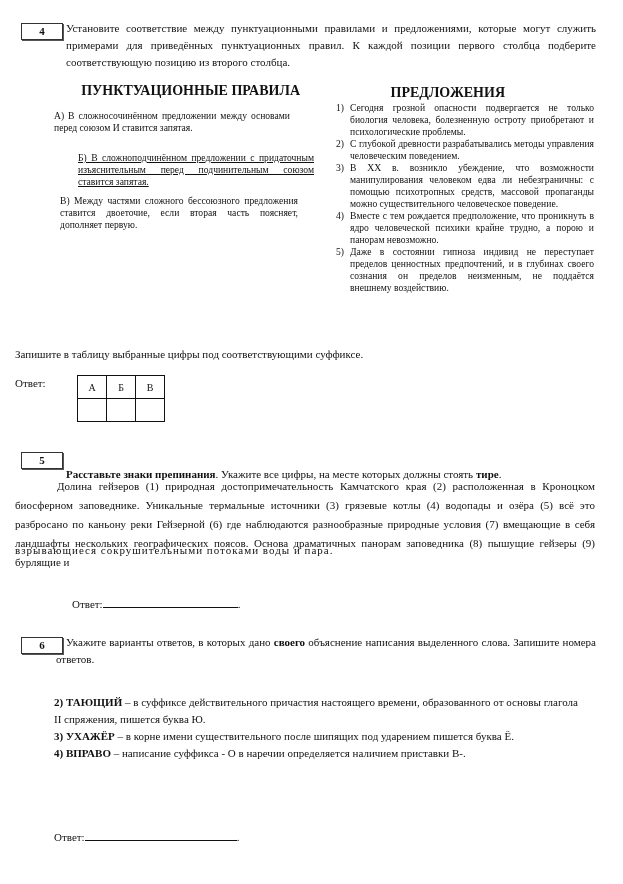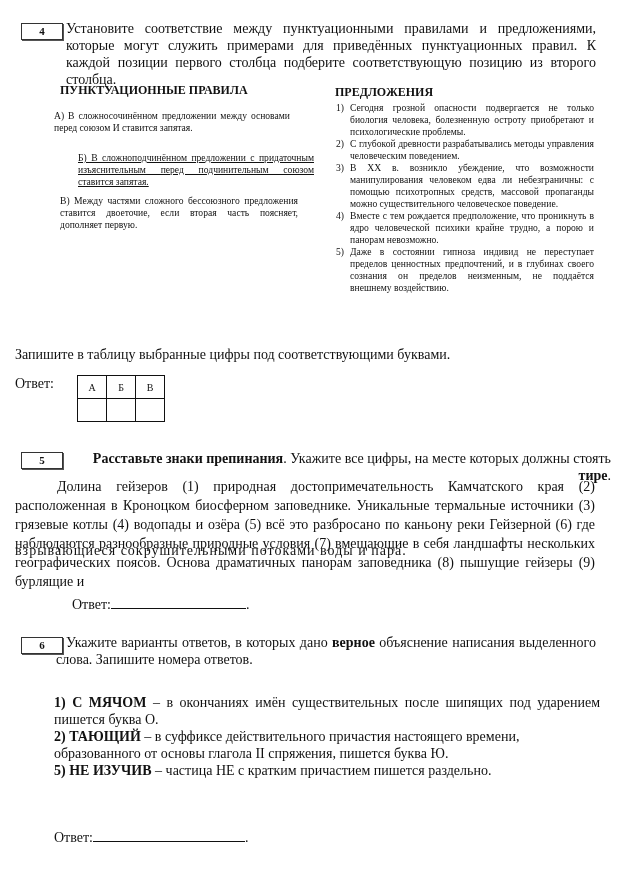--- a/index.html
+++ b/index.html
@@ -8,23 +8,23 @@
     font-family: "Liberation Serif", "DejaVu Serif", serif;
     color: #111;
   }
   .abs { position: absolute; }
   .numbox {
     position: absolute; width: 40px; height: 15px;
     border: 1px solid #333; box-shadow: 1px 1px 0 #555;
     font-weight: bold; font-size: 11px; text-align: center; line-height: 15px;
   }
   .just { text-align: justify; text-align-last: left; }
-  .p13 { font-size: 14px; line-height: 17px; }
+  .p13 { font-size: 11px; line-height: 17px; }
   .small { font-size: 9.6px; line-height: 12px; }
-  .hdr { font-weight: bold; font-size: 12px; text-align: left; }
+  .hdr { font-weight: bold; font-size: 14px; text-align: right; }
   .list5 { margin: 0; padding: 0; list-style: none; }
   .list5 li { position: relative; padding-left: 14px; }
   .list5 li .n { position: absolute; left: 0; top: 0; }
   table.ans { border-collapse: collapse; position: absolute; }
   table.ans td {
     border: 1px solid #111; width: 28px; height: 22px;
     text-align: center; font-size: 10px; padding: 0;
   }
   .line { display: inline-block; border-bottom: 1px solid #111; vertical-align: baseline; }
   b { font-weight: bold; }
@@ -43,53 +43,53 @@
 
 <div class="abs hdr" style="left:335px; top:85px; width:170px;">ПРЕДЛОЖЕНИЯ</div>
 <ul class="abs list5 small" style="left:336px; top:102px; width:258px;">
   <li class="just"><span class="n">1)</span><span>Сегодня грозной опасности подвергается не только биология человека, болезненную остроту приобретают и психологические проблемы.</span></li>
   <li class="just"><span class="n">2)</span><span>С глубокой древности разрабатывались методы управления человеческим поведением.</span></li>
   <li class="just"><span class="n">3)</span><span>В XX в. возникло убеждение, что возможности манипулирования человеком едва ли небезграничны: с помощью психотропных средств, массовой пропаганды можно существительного человеческое поведение.</span></li>
   <li class="just"><span class="n">4)</span><span>Вместе с тем рождается предположение, что проникнуть в ядро человеческой психики крайне трудно, а порою и панорам невозможно.</span></li>
   <li class="just"><span class="n">5)</span><span>Даже в состоянии гипноза индивид не переступает пределов ценностных предпочтений, и в глубинах своего сознания он пределов неизменным, не поддаётся внешнему воздействию.</span></li>
 </ul>
 
-<div class="abs p13" style="left:15px; top:346px;">Запишите в таблицу выбранные цифры под соответствующими буквами.</div>
+<div class="abs p13" style="left:15px; top:346px;">Запишите в таблицу выбранные цифры под соответствующими суффиксе.</div>
 <div class="abs p13" style="left:15px; top:375px;">Ответ:</div>
 <table class="ans" style="left:77px; top:375px;">
   <tbody>
       <tr>
     <td>А</td>
     <td>Б</td>
     <td>В</td>
   </tr>
   <tr>
     <td></td>
     <td></td>
     <td></td>
   </tr>
 </tbody>
   </table>
 
 <div class="numbox" style="left:21px; top:452px;">5</div>
-<div class="abs p13" style="left:66px; top:450px; width:545px;text-align:right;">
+<div class="abs p13" style="left:66px; top:466px; width:545px;">
   <b>Расставьте знаки препинания</b><span>. Укажите все цифры, на месте которых должны стоять </span><b>тире</b><span>.</span>
 </div>
 <div class="abs p13 just" style="left:15px; top:477px; width:580px; text-indent:42px; line-height:19px;">Долина гейзеров (1) природная достопримечательность Камчатского края (2) расположенная в Кроноцком биосферном заповеднике. Уникальные термальные источники (3) грязевые котлы (4) водопады и озёра (5) всё это разбросано по каньону реки Гейзерной (6) где наблюдаются разнообразные природные условия (7) вмещающие в себя ландшафты нескольких географических поясов. Основа драматичных панорам заповедника (8) пышущие гейзеры (9) бурлящие и</div>
 <div class="abs p13 spaced" style="left:15px; top:542px;">взрывающиеся сокрушительными потоками воды и пара.</div>
 <div class="abs p13" style="left:72px; top:596px;">
   <span>Ответ:</span><span class="line" style="width:135px;"></span><span>.</span>
 </div>
 
 <div class="numbox" style="left:21px; top:637px;">6</div>
 <div class="abs p13 just" style="left:56px; top:634px; width:540px; text-indent:10px;">
-  <span>Укажите варианты ответов, в которых дано </span><b>верное</b><span> объяснение написания выделенного слова. Запишите номера ответов.</span>
+  <span>Укажите варианты ответов, в которых дано </span><b>своего</b><span> объяснение написания выделенного слова. Запишите номера ответов.</span>
 </div>
 
 <div class="abs p13" style="left:54px; top:694px; width:546px;">
-  <div class="just"><b>1) С МЯЧОМ</b><span> – в окончаниях имён существительных после шипящих под ударением пишется буква О.</span></div>
   <div style="width:525px;"><b>2) ТАЮЩИЙ</b><span> – в суффиксе действительного причастия настоящего времени, образованного от основы глагола II спряжения, пишется буква Ю.</span></div>
-  <div><b>5) НЕ ИЗУЧИВ</b><span> – частица НЕ с кратким причастием пишется раздельно.</span></div>
+  <div class="just"><b>3) УХАЖЁР</b><span> – в корне имени существительного после шипящих под ударением пишется буква Ё.</span></div>
+  <div><b>4) ВПРАВО</b><span> – написание суффикса - О в наречии определяется наличием приставки В-.</span></div>
 </div>
 
 <div class="abs p13" style="left:54px; top:829px;">
   <span>Ответ:</span><span class="line" style="width:152px;"></span><span>.</span>
 </div>
 
 </body></html>

